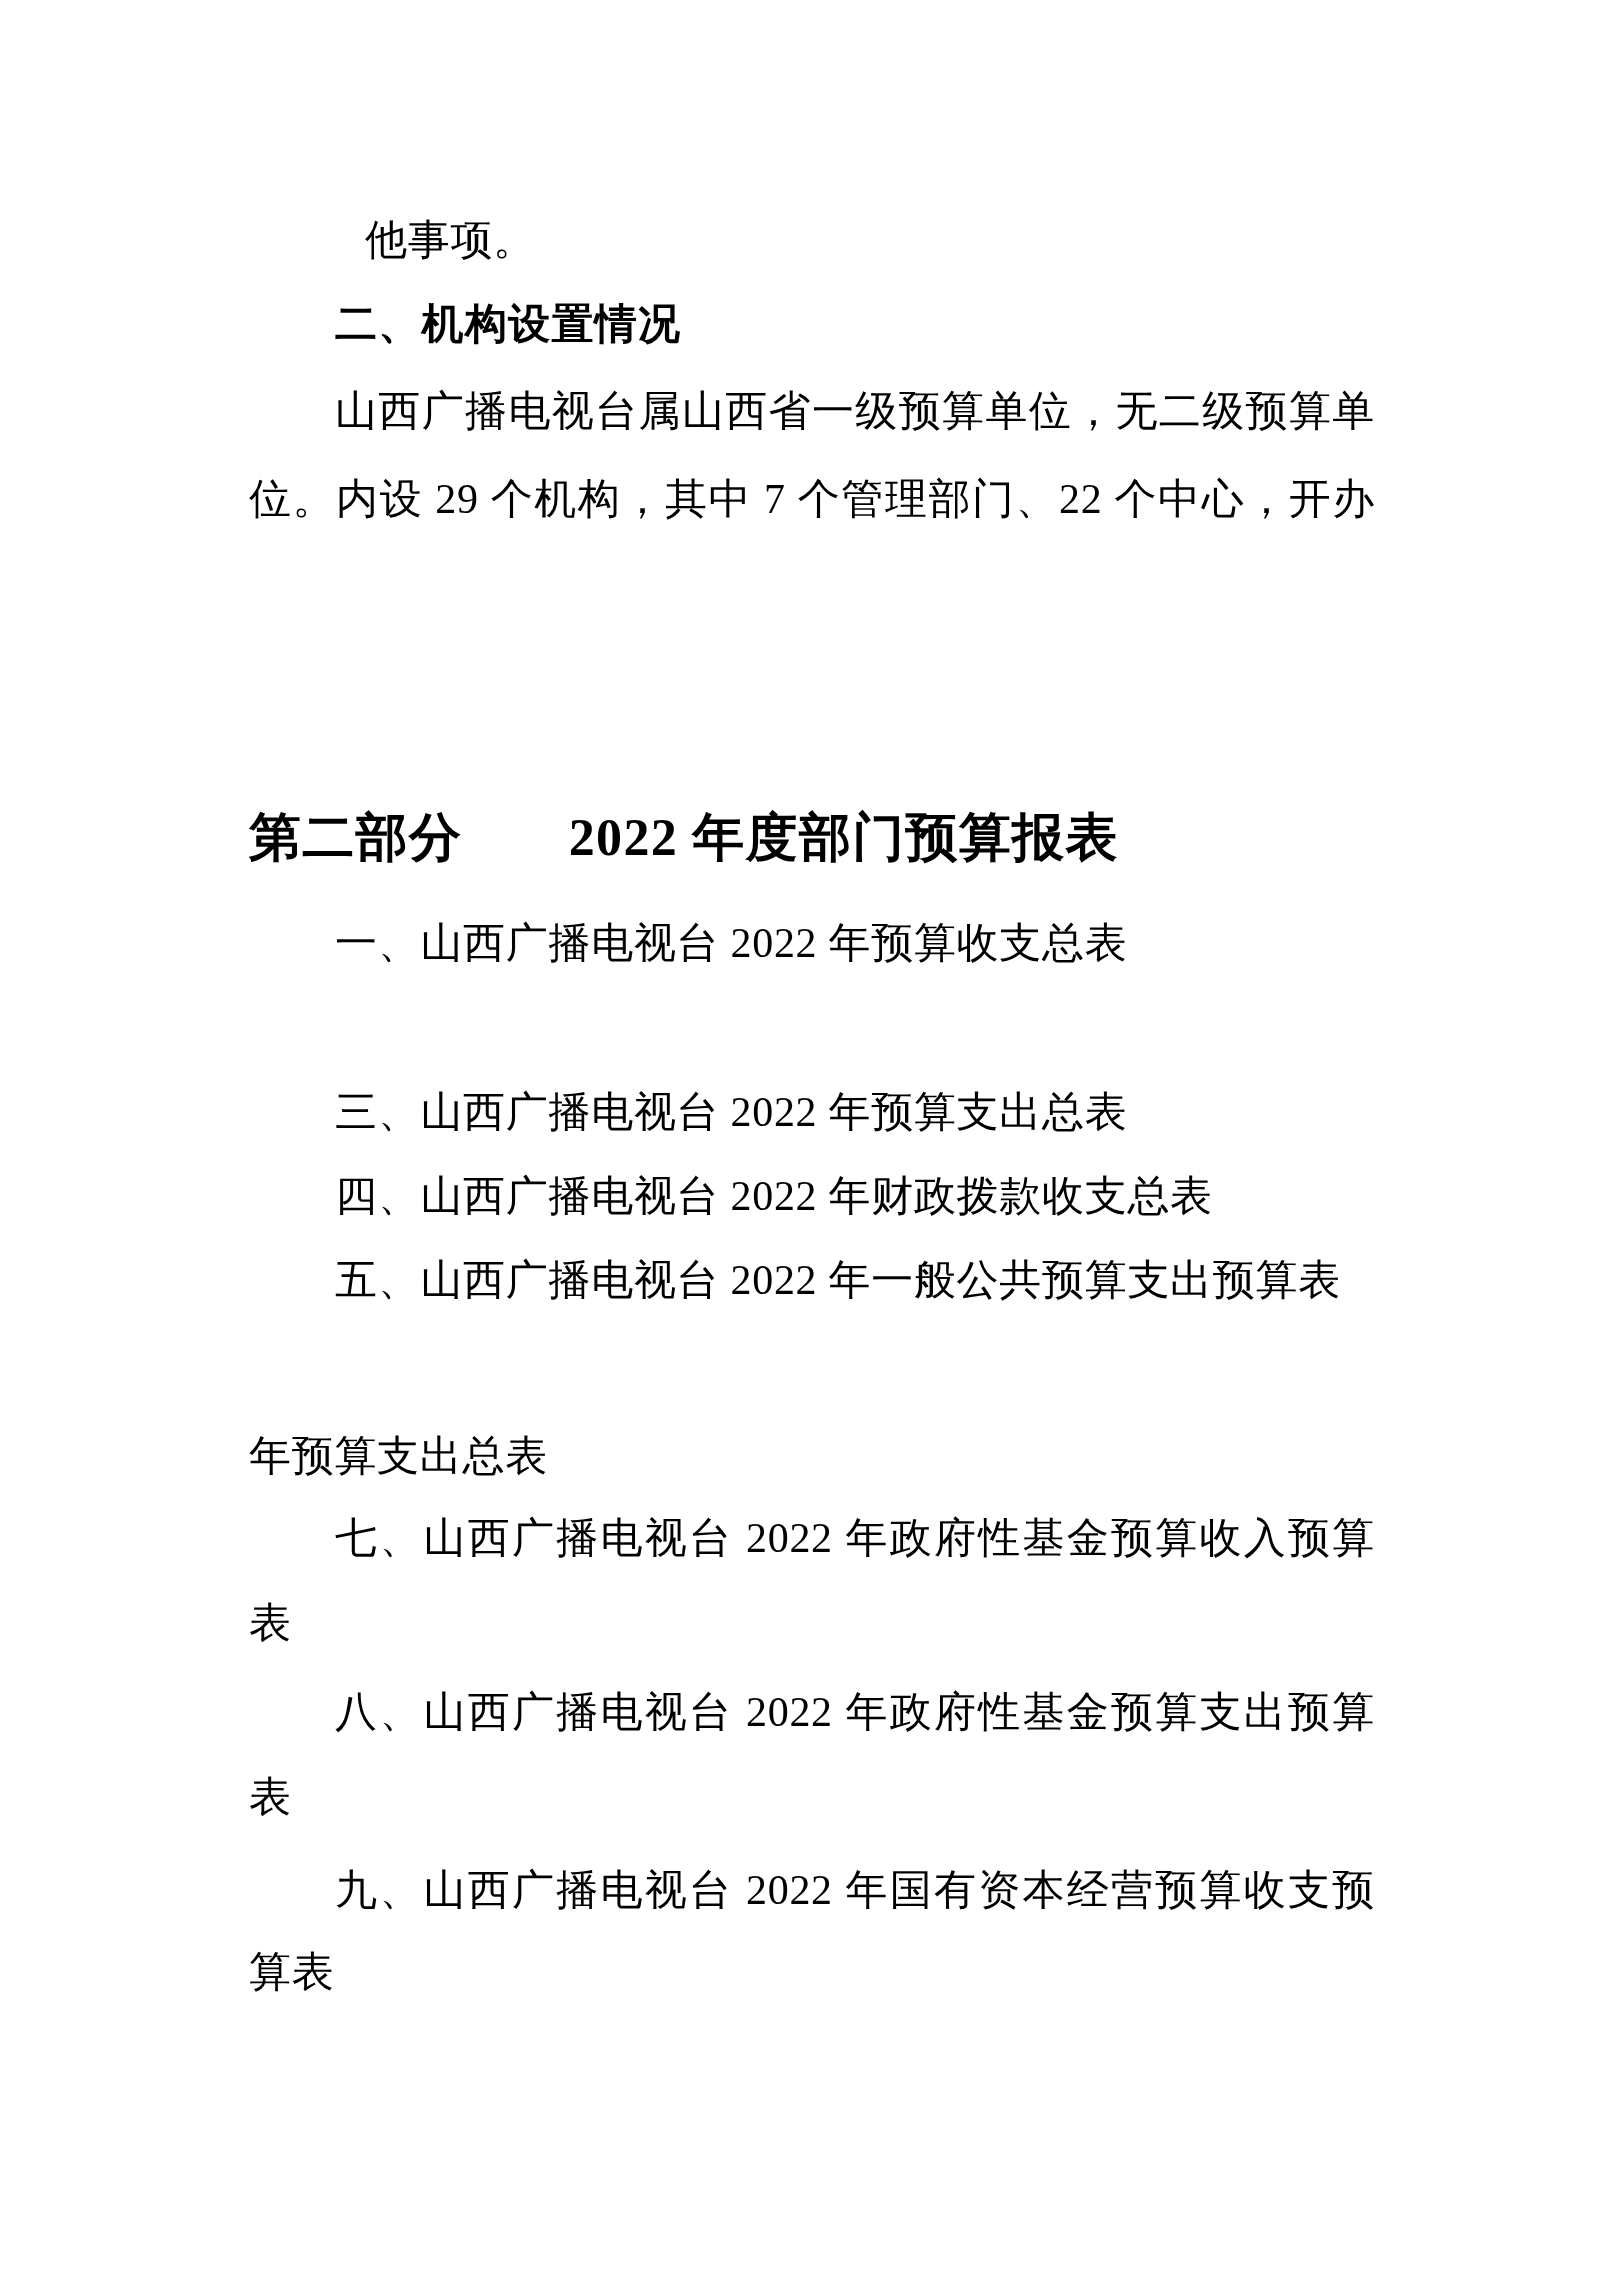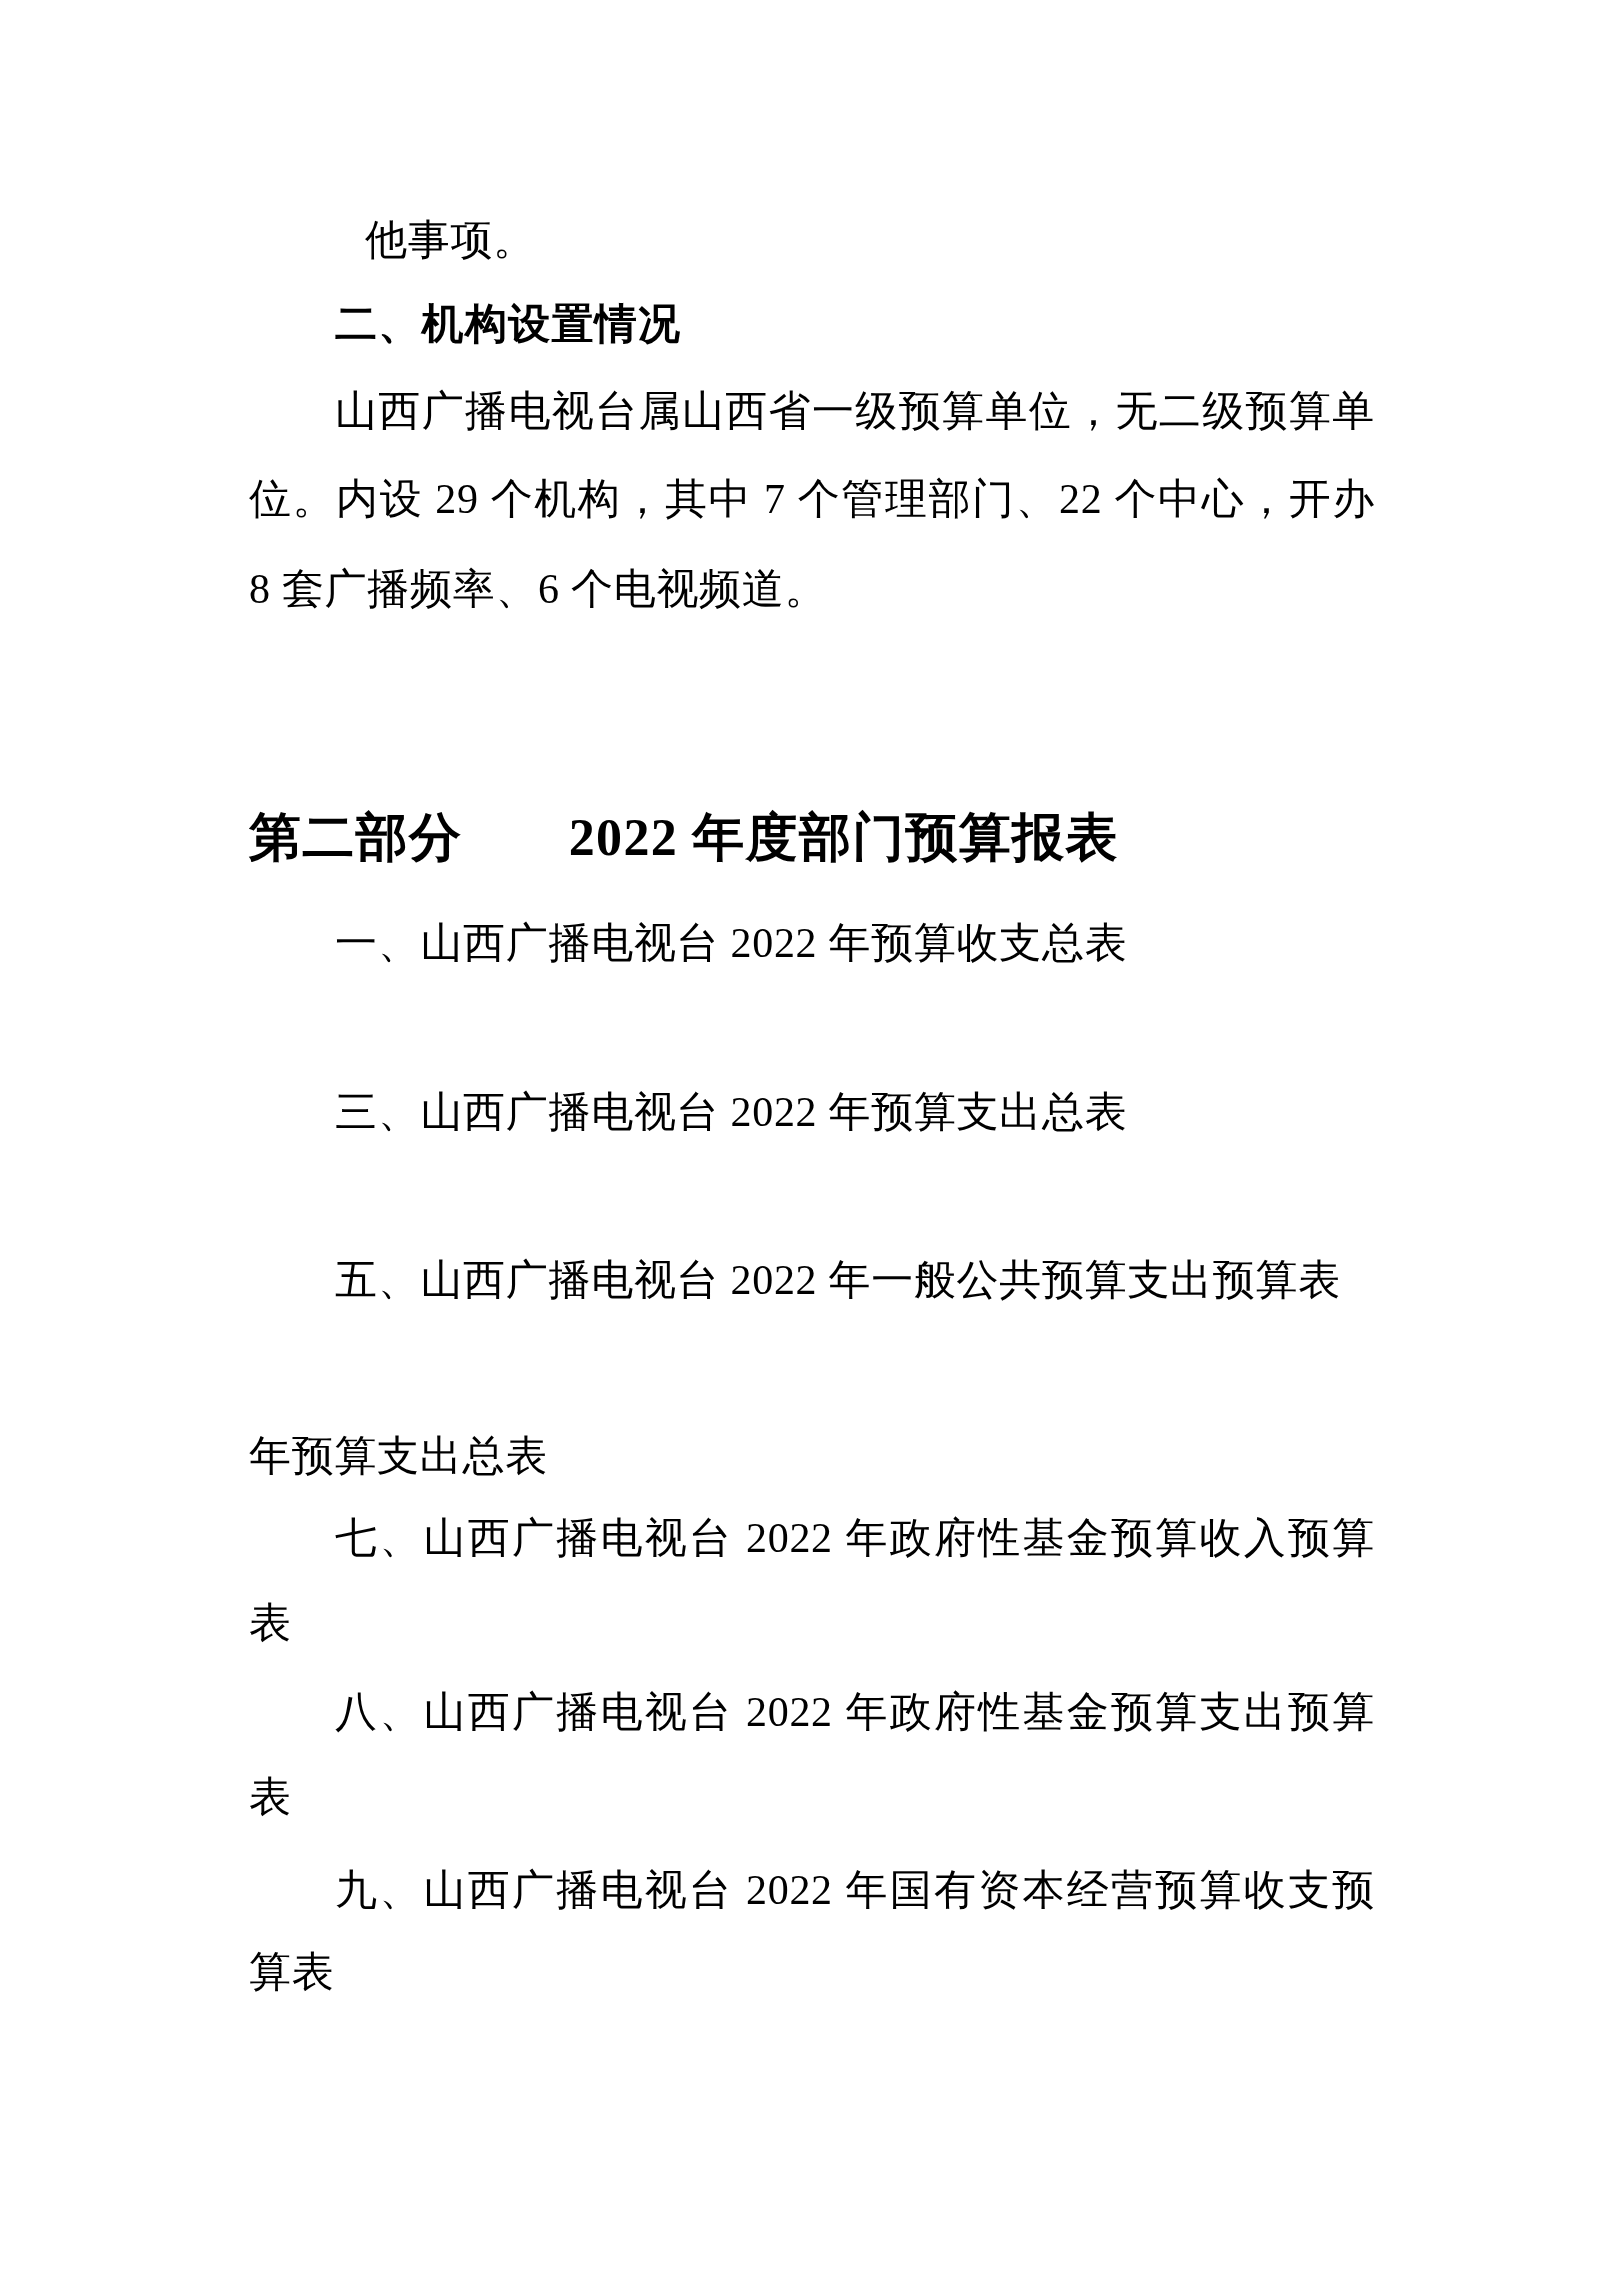--- a/index.html
+++ b/index.html
@@ -65,29 +65,29 @@
 <div class="page">
 
   <div class="line" style="left:365px; top:198px;">他事项。</div>
 
   <div class="line org-heading" style="left:335px; top:281px;">二、机构设置情况</div>
 
   <div class="block indent2" style="top:369px;">山西广播电视台属山西省一级预算单位，无二级预算单</div>
 
   <div class="block" style="top:457px;">位。内设 29 个机构，其中 7 个管理部门、22 个中心，开办</div>
 
-  <div class="line" style="left:249px; top:547px;">8 套广播频率、6 个电视频道。</div>
 
   <div class="part2-heading" style="top:785px;">第二部分　　2022 年度部门预算报表</div>
 
   <div class="line" style="left:249px; top:901px; text-indent:86px;">一、山西广播电视台 2022 年预算收支总表</div>
 
 
   <div class="line" style="left:249px; top:1070px; text-indent:86px;">三、山西广播电视台 2022 年预算支出总表</div>
 
+  <div class="line" style="left:249px; top:1154px; text-indent:86px;">四、山西广播电视台 2022 年财政拨款收支总表</div>
 
   <div class="line" style="left:249px; top:1238px; text-indent:86px;">五、山西广播电视台 2022 年一般公共预算支出预算表</div>
 
   <div class="line" style="left:249px; top:1414px;">年预算支出总表</div>
 
   <div class="block indent2" style="top:1496px;">七、山西广播电视台 2022 年政府性基金预算收入预算</div>
   <div class="line" style="left:249px; top:1581px;">表</div>
 
   <div class="block indent2" style="top:1670px;">八、山西广播电视台 2022 年政府性基金预算支出预算</div>
   <div class="line" style="left:249px; top:1755px;">表</div>

